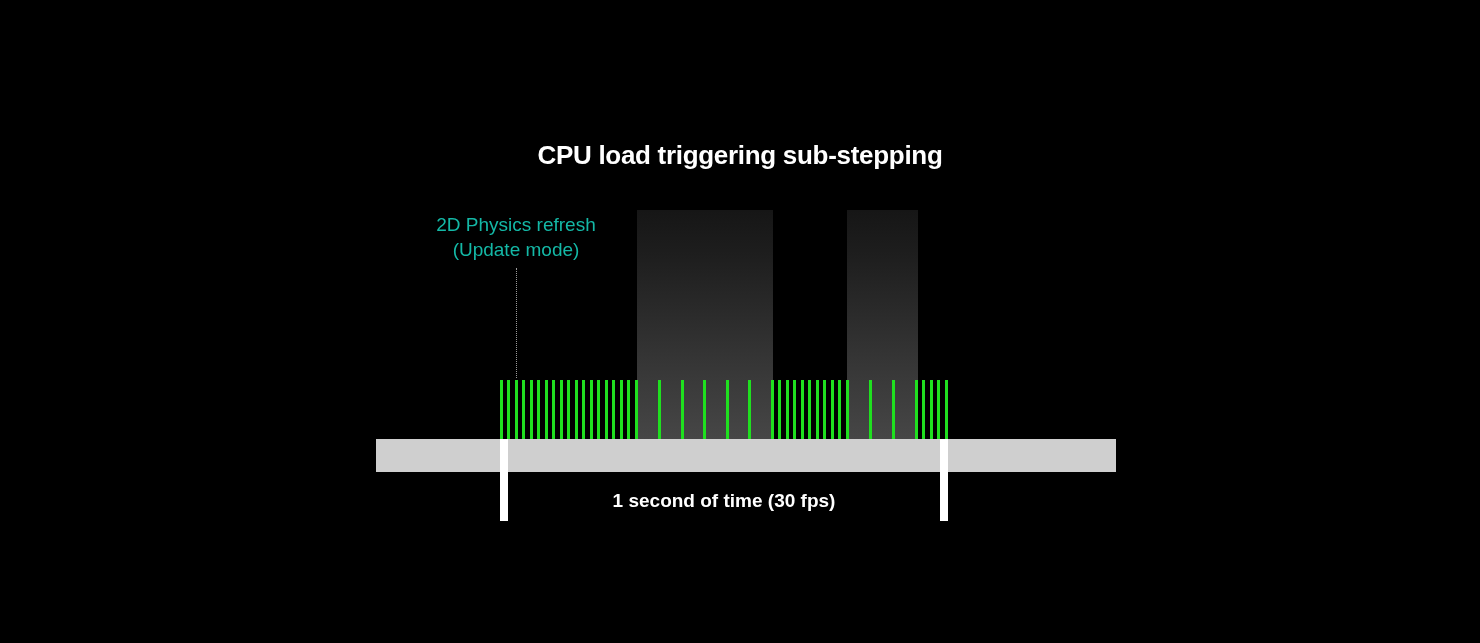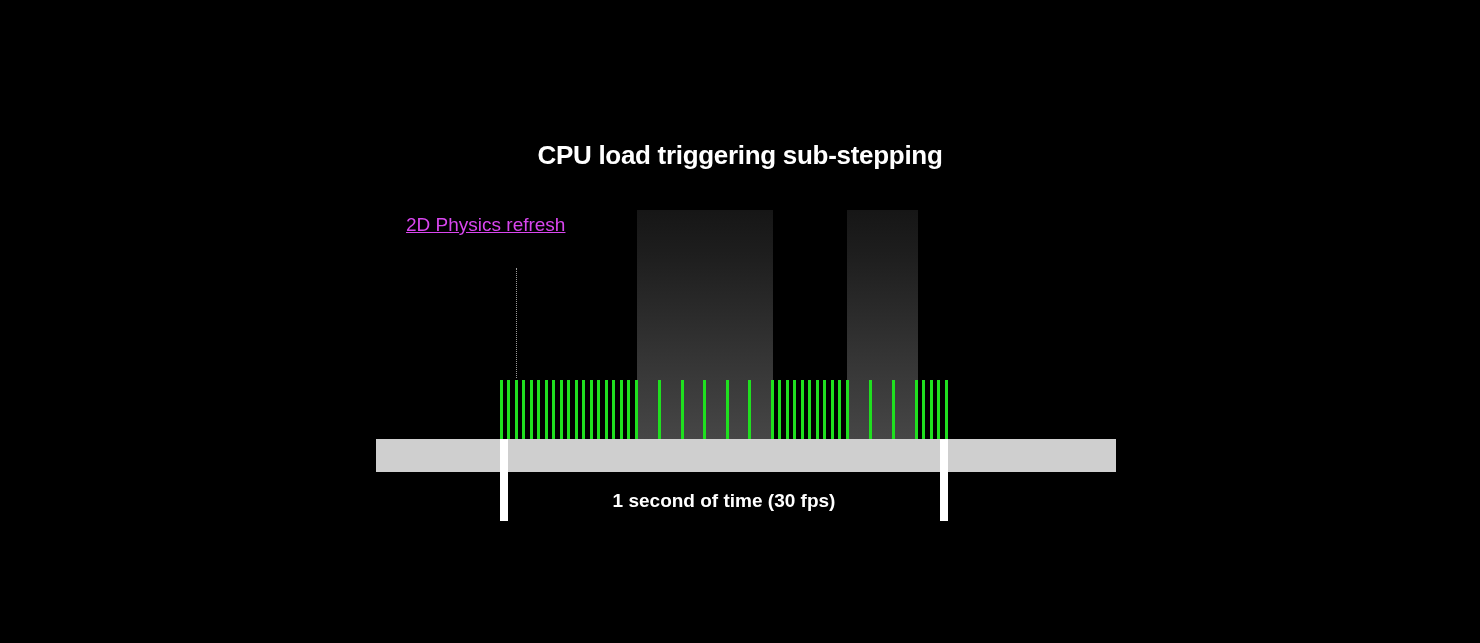--- a/index.html
+++ b/index.html
@@ -1,32 +1,33 @@
 <!DOCTYPE html>
 <html><head>
 <meta charset="utf-8">
 <style>
   html, body { margin: 0; padding: 0; background: #000; }
   body { width: 1480px; height: 643px; position: relative; overflow: hidden; font-family: "Liberation Sans", "DejaVu Sans", sans-serif; }
   .title { position: absolute; left: 0; width: 1480px; top: 140px; text-align: center; color: #fff; font-weight: bold; font-size: 26px; letter-spacing: -0.3px; }
-  .callout { position: absolute; left: 406px; width: 220px; top: 212px; text-align: left; color: #d946ef; font-size: 19px; line-height: 25px; text-decoration: underline; }
+  .callout { position: absolute; left: 406px; width: 220px; top: 212px; text-align: center; color: #14b8a6; font-size: 19px; line-height: 25px; }
   .dotted { position: absolute; left: 516px; top: 268px; height: 110px; width: 0; border-left: 1px dotted #9a9a9a; }
   .load { position: absolute; top: 210px; height: 229px; background: linear-gradient(to bottom, rgba(40,40,40,0.55) 0%, #1e1e1e 20%, #3a3a3a 75%, #464646 100%); }
   .tick { position: absolute; top: 380px; height: 59px; width: 3px; background: #1fe01f; }
   .bar { position: absolute; left: 376px; top: 439px; width: 740px; height: 33px; background: #cfcfcf; }
   .marker { position: absolute; top: 439px; width: 8px; height: 82px; background: #ffffff; }
   .caption { position: absolute; left: 0; width: 1448px; top: 490px; text-align: center; color: #fff; font-weight: bold; font-size: 19px; }
 </style>
 </head>
 <body>
 
 <div class="title">CPU load triggering sub-stepping</div>
 
 <div class="callout">
   <div>2D Physics refresh</div>
+  <div>(Update mode)</div>
 </div>
 <div class="dotted"></div>
 
 <div id="regions">
     <div class="load" style="left: 637px; width: 136px;"></div>
     <div class="load" style="left: 847px; width: 71px;"></div>
   </div>
 <div id="ticks">
     <div class="tick" style="left: 499.5px; background: rgb(31, 224, 31);"></div>
     <div class="tick" style="left: 507px; background: rgb(31, 224, 31);"></div>

